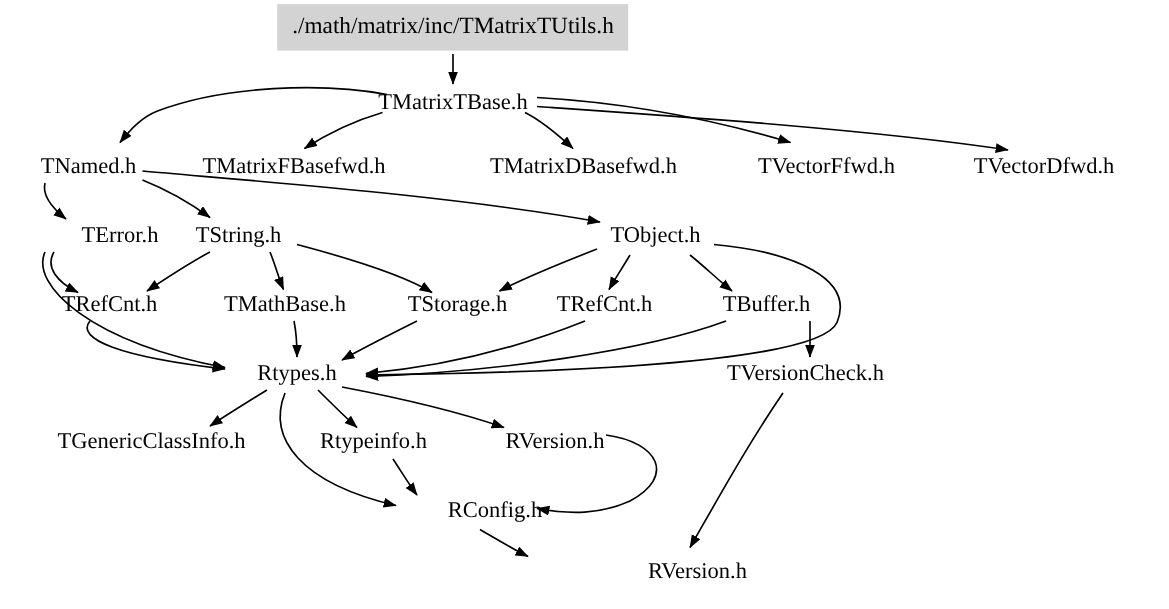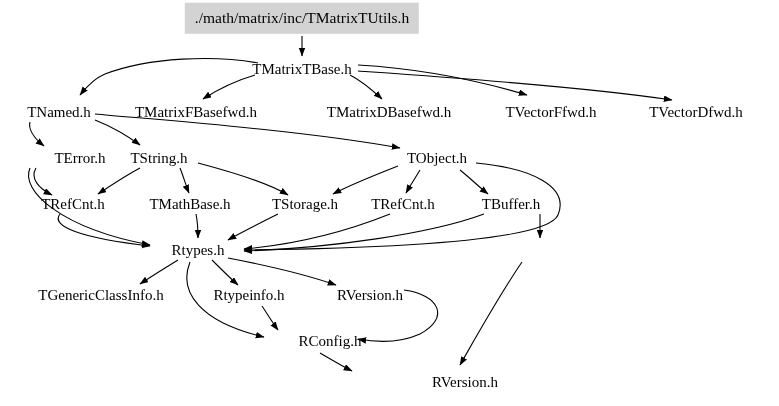--- a/index.html
+++ b/index.html
@@ -97,20 +97,21 @@
   <div class="node" style="left:159px;top:158px;">TString.h</div>
   <div class="node" style="left:437px;top:158px;">TObject.h</div>
 
   <div class="node" style="left:73px;top:204px;">TRefCnt.h</div>
   <div class="node" style="left:190px;top:204px;">TMathBase.h</div>
   <div class="node" style="left:305px;top:204px;">TStorage.h</div>
   <div class="node" style="left:403px;top:204px;">TRefCnt.h</div>
   <div class="node" style="left:511px;top:204px;">TBuffer.h</div>
 
   <div class="node" style="left:198px;top:250px;">Rtypes.h</div>
+  <div class="node" style="left:537px;top:250px;">TVersionCheck.h</div>
 
   <div class="node" style="left:101px;top:295px;">TGenericClassInfo.h</div>
   <div class="node" style="left:249px;top:295px;">Rtypeinfo.h</div>
   <div class="node" style="left:370px;top:295px;">RVersion.h</div>
 
   <div class="node" style="left:330px;top:341px;">RConfig.h</div>
   <div class="node" style="left:428px;top:382px;margin-left:37px;">RVersion.h</div>
 
 </div>
 

